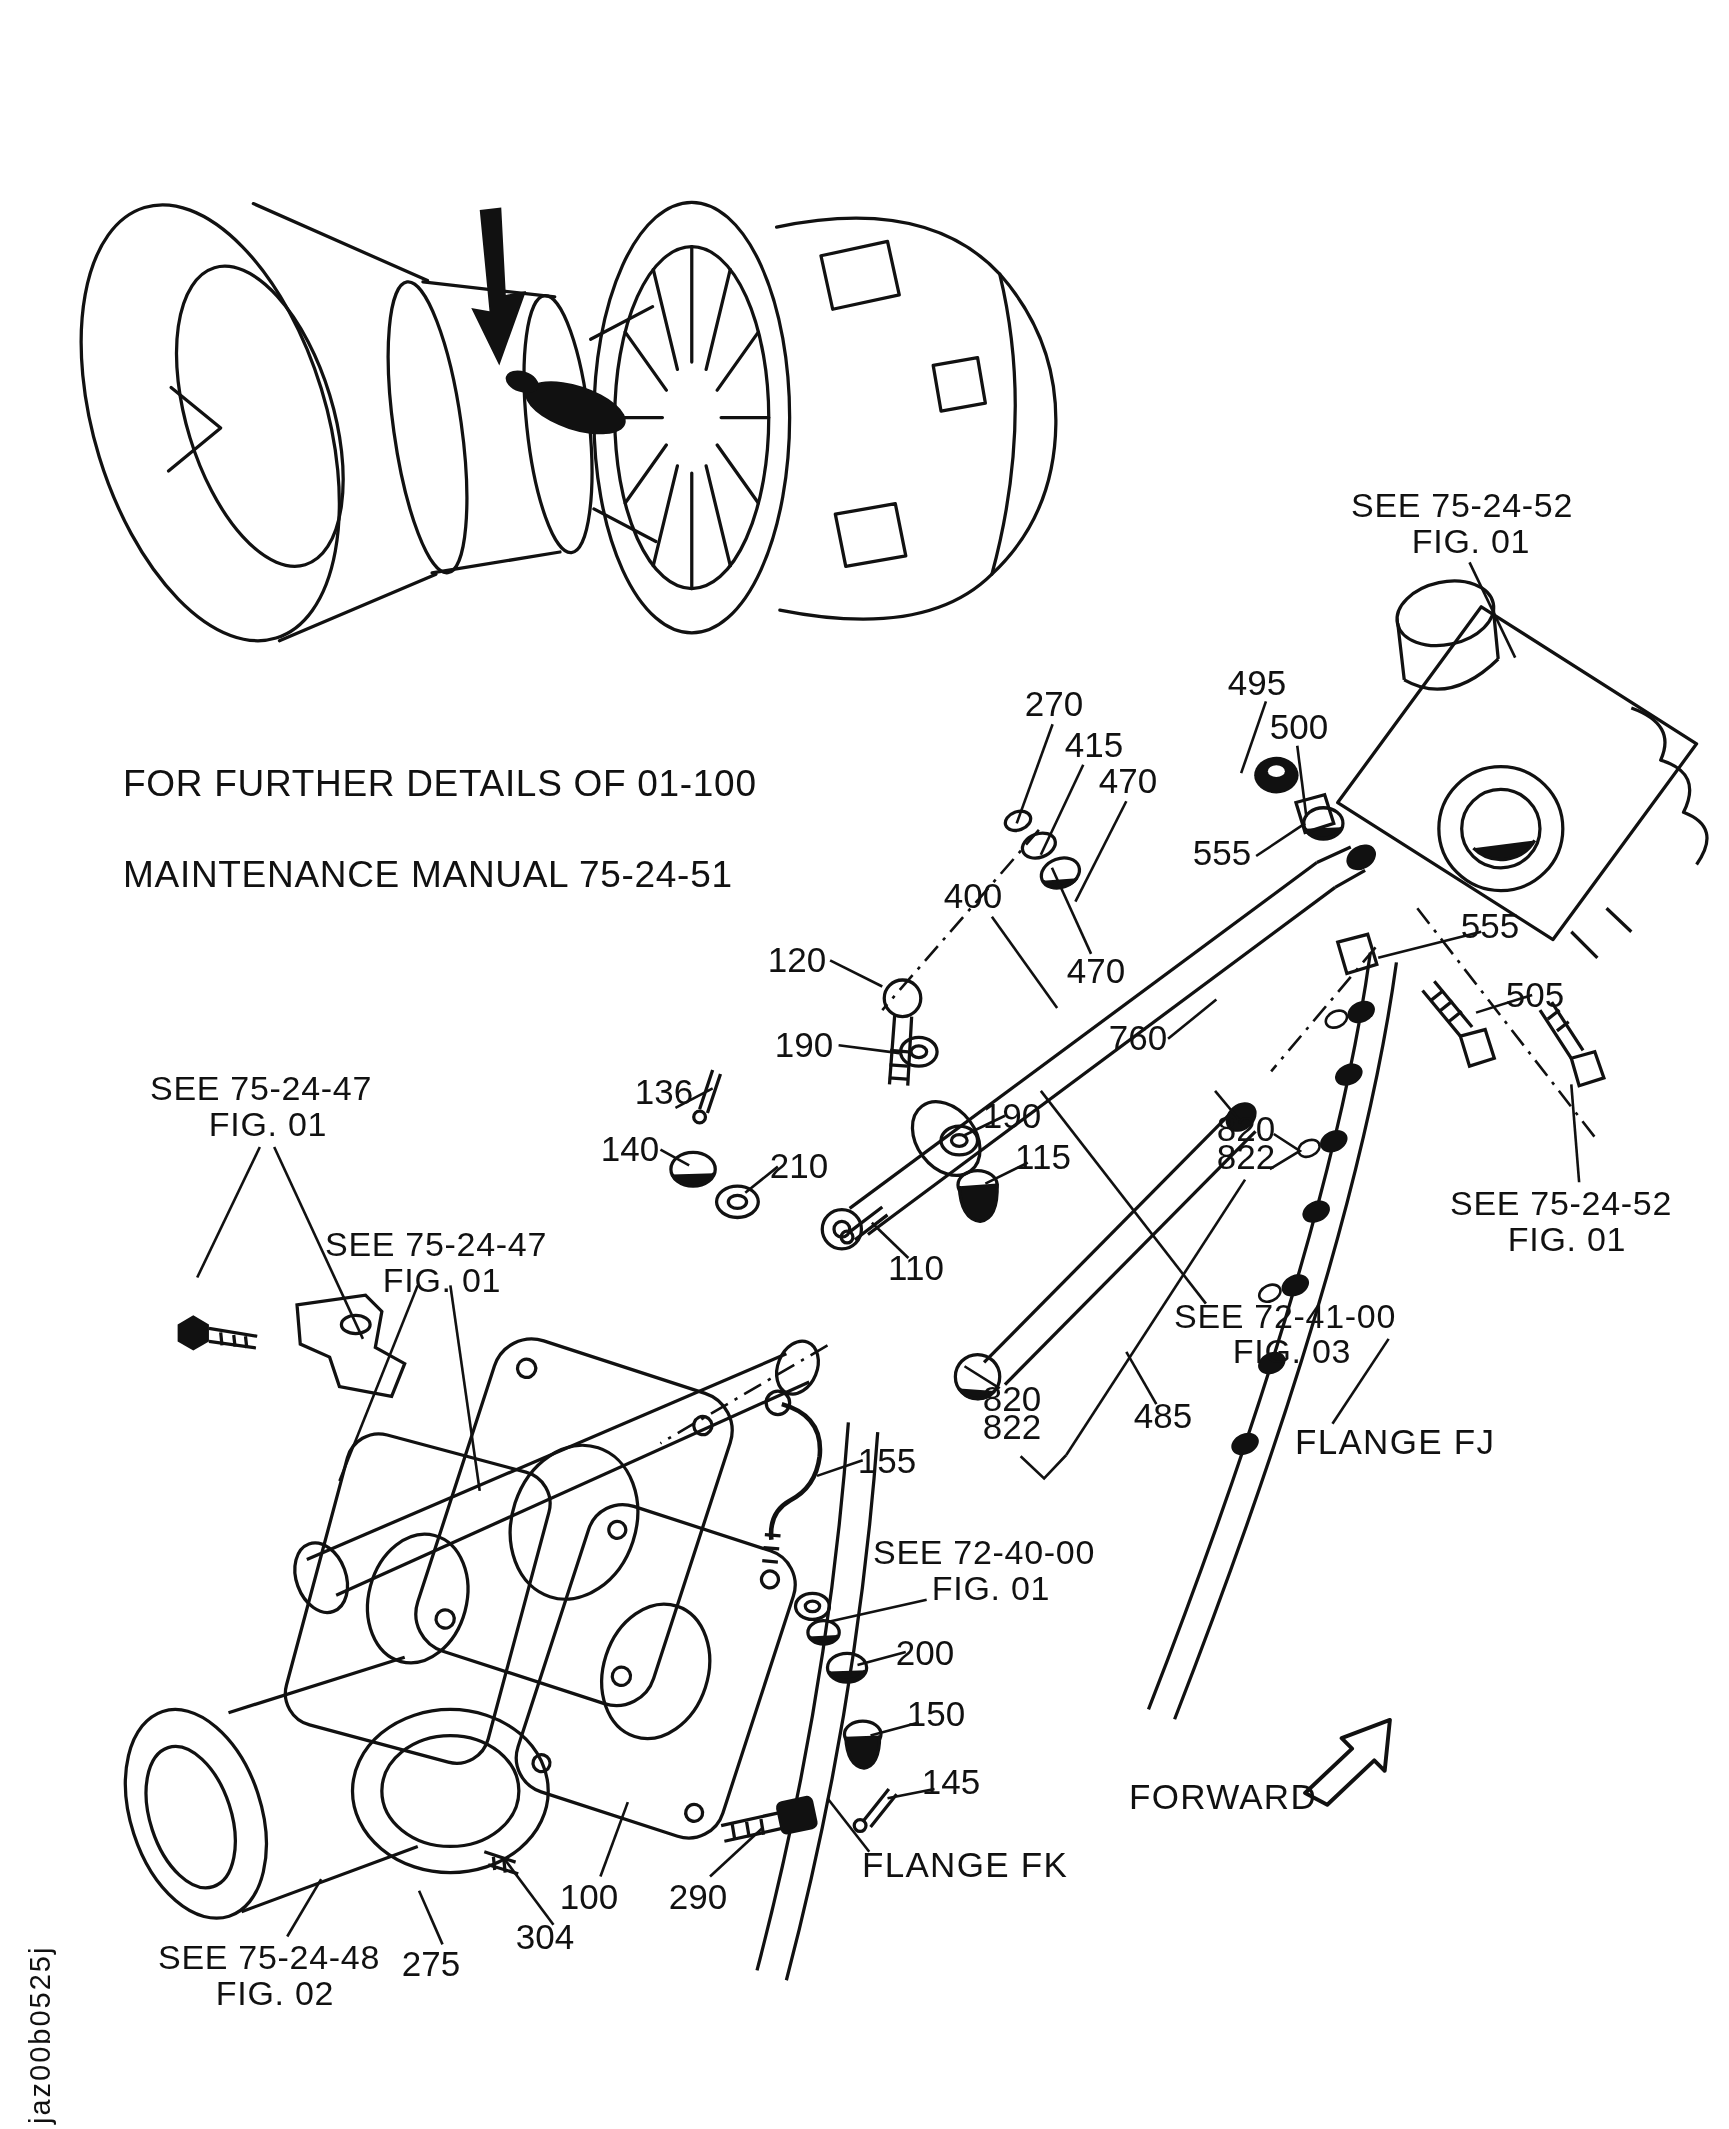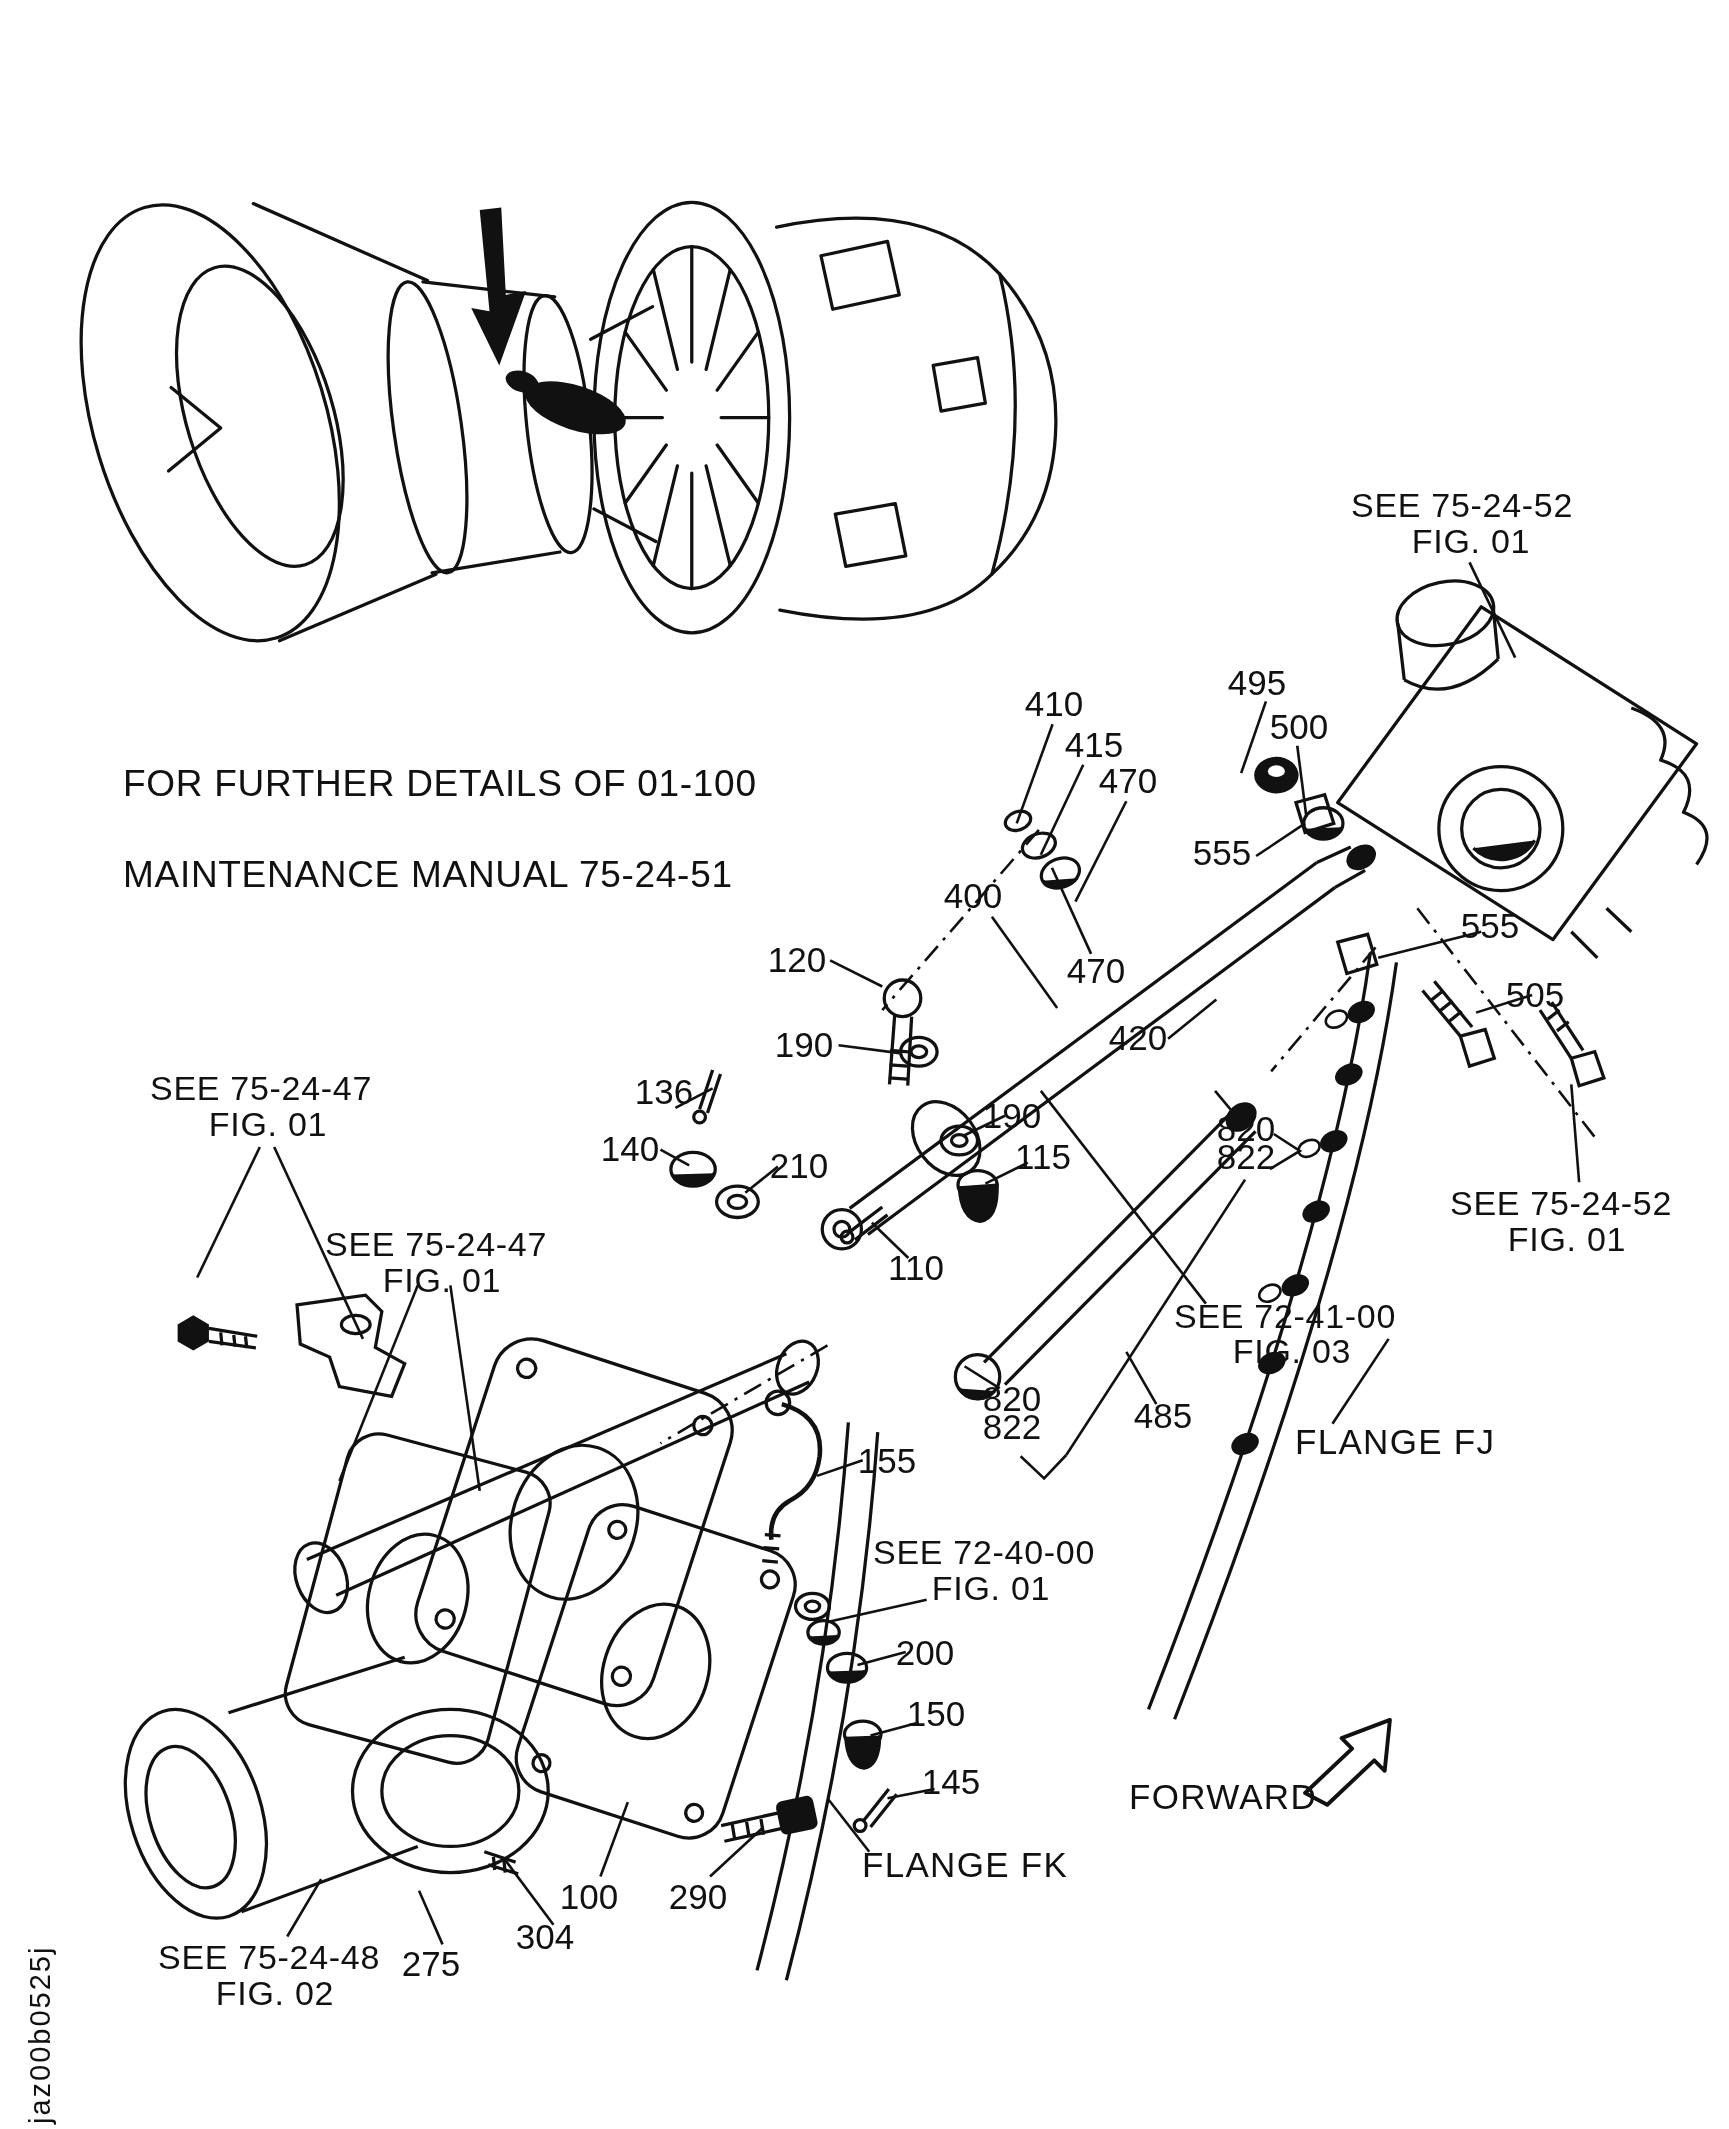--- a/index.html
+++ b/index.html
@@ -300,33 +300,33 @@
 <div class="lbl ref center" style="left:984px;top:1535px">SEE  72-40-00</div>
 <div class="lbl ref center" style="left:991px;top:1571px">FIG. 01</div>
 
 <div class="lbl ref center" style="left:269px;top:1940px">SEE  75-24-48</div>
 <div class="lbl ref center" style="left:275px;top:1976px">FIG. 02</div>
 
 <div class="lbl flange" style="left:1295px;top:1424px">FLANGE FJ</div>
 <div class="lbl flange" style="left:862px;top:1847px">FLANGE FK</div>
 <div class="lbl fwd" style="left:1129px;top:1779px">FORWARD</div>
 
-<div class="lbl callout center" style="left:1054px;top:686px">410</div>
+<div class="lbl callout center" style="left:1054px;top:686px">270</div>
 <div class="lbl callout center" style="left:1094px;top:727px">415</div>
 <div class="lbl callout center" style="left:1128px;top:763px">470</div>
 <div class="lbl callout center" style="left:1257px;top:665px">495</div>
 <div class="lbl callout center" style="left:1299px;top:709px">500</div>
 <div class="lbl callout center" style="left:1222px;top:835px">555</div>
 <div class="lbl callout center" style="left:1490px;top:908px">555</div>
 <div class="lbl callout center" style="left:1535px;top:977px">505</div>
 <div class="lbl callout center" style="left:973px;top:878px">400</div>
 <div class="lbl callout center" style="left:797px;top:942px">120</div>
 <div class="lbl callout center" style="left:804px;top:1027px">190</div>
 <div class="lbl callout center" style="left:1096px;top:953px">470</div>
-<div class="lbl callout center" style="left:1138px;top:1020px">420</div>
+<div class="lbl callout center" style="left:1138px;top:1020px">760</div>
 <div class="lbl callout center" style="left:664px;top:1074px">136</div>
 <div class="lbl callout center" style="left:630px;top:1131px">140</div>
 <div class="lbl callout center" style="left:799px;top:1148px">210</div>
 <div class="lbl callout center" style="left:1012px;top:1098px">190</div>
 <div class="lbl callout center" style="left:1043px;top:1139px">115</div>
 <div class="lbl callout center" style="left:916px;top:1250px">110</div>
 <div class="lbl callout center" style="left:1246px;top:1111px">820</div>
 <div class="lbl callout center" style="left:1246px;top:1139px">822</div>
 <div class="lbl callout center" style="left:1163px;top:1398px">485</div>
 <div class="lbl callout center" style="left:887px;top:1443px">155</div>

